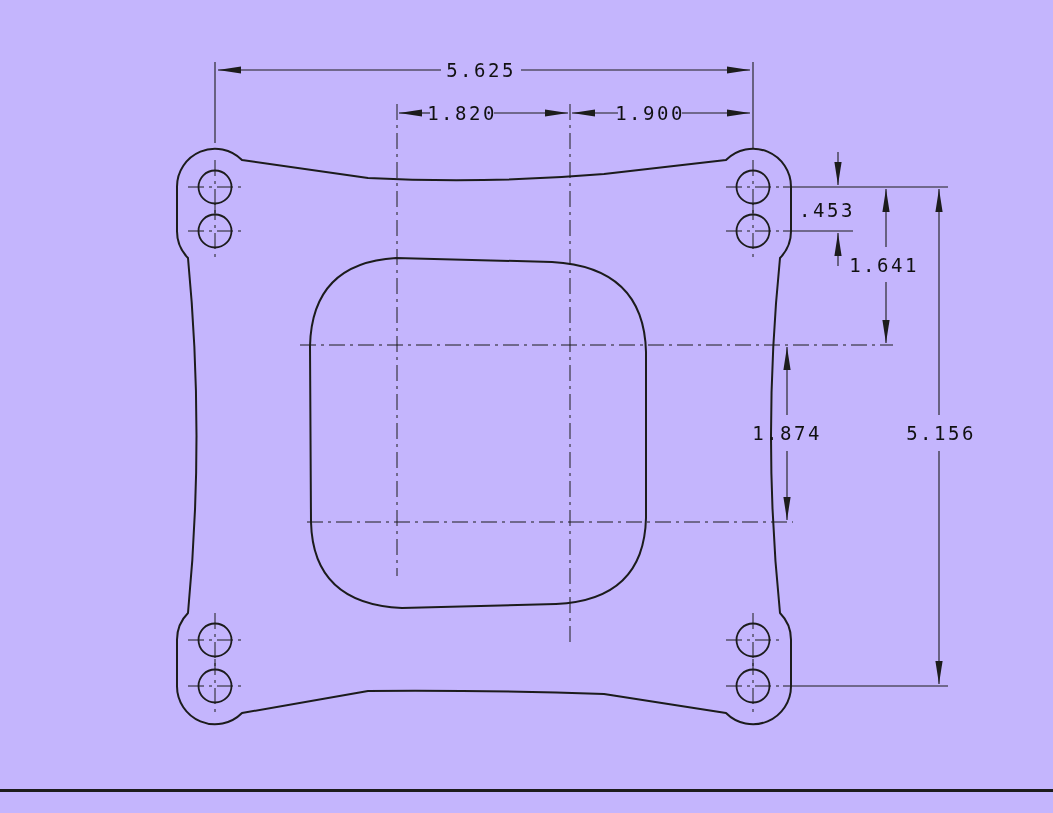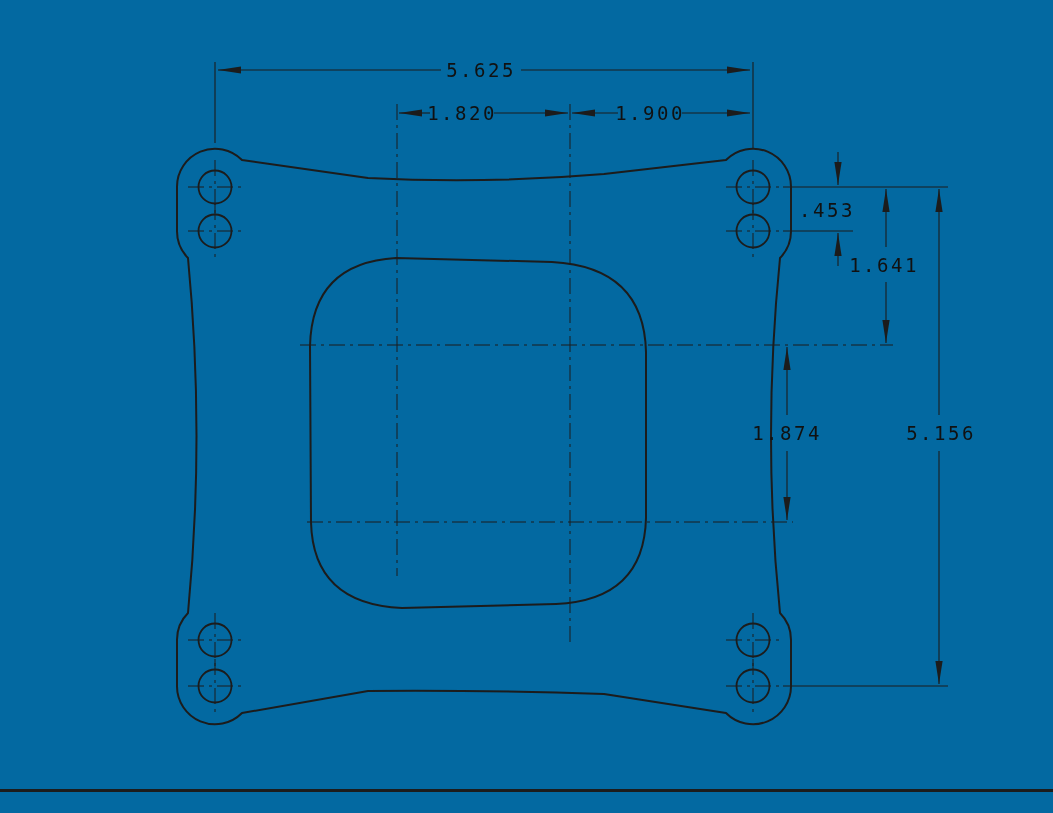--- a/index.html
+++ b/index.html
@@ -1,20 +1,20 @@
 <!DOCTYPE html>
 <html><head>
 <meta charset="utf-8">
 <style>
   html, body { margin: 0; padding: 0; background: #ffffff; }
   .stage {
     width: 1053px;
     height: 813px;
     position: relative;
-    background: #0369a1;
+    background: #c4b5fd;
     overflow: hidden;
     font-family: "DejaVu Sans Mono", monospace;
   }
   svg { display: block; }
   .obj   { fill: none; stroke: #1c1c1c; stroke-width: 2;   stroke-linejoin: round; }
   .hole  { fill: none; stroke: #1c1c1c; stroke-width: 1.8; }
   .cl    { fill: none; stroke: #1c1c1c; stroke-width: 1;   stroke-dasharray: 16 5 3 5; }
   .ext   { fill: none; stroke: #1c1c1c; stroke-width: 1.1; }
   .dim   { fill: none; stroke: #1c1c1c; stroke-width: 1.1; }
   .border{ fill: none; stroke: #1c1c1c; stroke-width: 3; }

